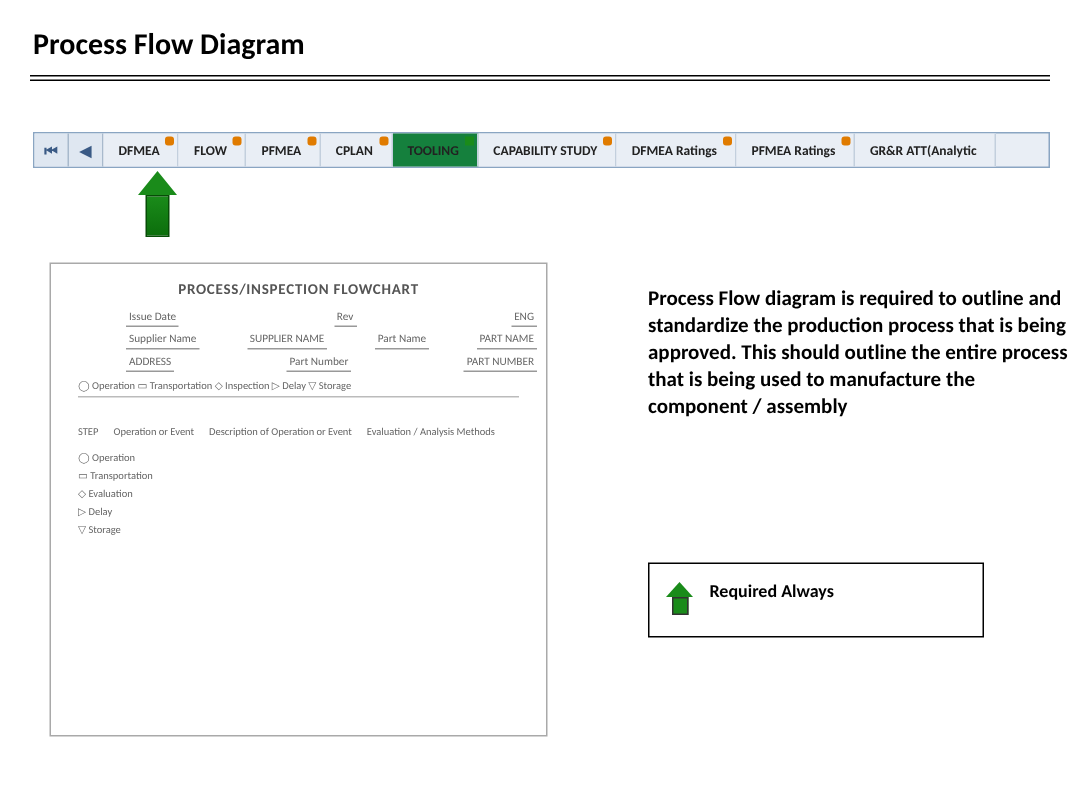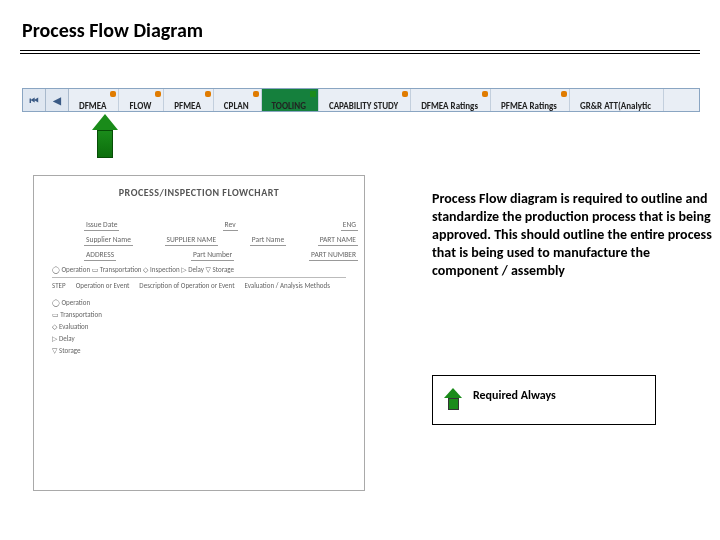--- a/index.html
+++ b/index.html
@@ -55,21 +55,21 @@
     justify-content: center;
     background: #dfe7f1;
     border-right: 1px solid #a8b9cc;
     color: #3a5a85;
     font-size: 10px;
   }
   .tab {
     position: relative;
     padding: 0 12px 0 10px;
     display: flex;
-    align-items: flex-end;
+    align-items: center;
     background: #e9eef5;
     border-right: 1px solid #c3cfdd;
     white-space: nowrap;
   }
   .tab.active { background: #15803d; }
   .tab .badge {
     position: absolute;
     right: 2px;
     top: 2px;
     width: 6px; height: 6px;
@@ -114,21 +114,21 @@
     overflow: hidden;
     padding: 4px 6px;
     box-sizing: border-box;
   }
   .preview .ph-title{
     text-align:center;
     font-weight:bold;
     font-size:10px;
     color:#555;
     letter-spacing:.5px;
-    margin:6px 0 21px 0;
+    margin:6px 0 8px 0;
   }
   .preview .hdr{
     display:flex; justify-content:space-between;
     font-size:7.5px; color:#666; margin-bottom:4px;margin-left:44px;
   }
   .preview .hdr span{ border-bottom:1px solid #999; padding:0 2px 1px 2px;}
   .preview .legend-row, .preview .colhead, .preview .items div{
     font-size:7px; color:#666; margin:3px 12px;
   }
   .preview .items{ margin-top:8px; }
@@ -242,21 +242,21 @@
       <span>SUPPLIER NAME</span>
       <span>Part Name</span>
       <span>PART NAME</span>
     </div>
     <div class="hdr">
       <span>ADDRESS</span>
       <span>Part Number</span>
       <span>PART NUMBER</span>
     </div>
     <div class="legend-row">◯ Operation   ▭ Transportation   ◇ Inspection   ▷ Delay   ▽ Storage</div>
-    <div class="colhead" style="display:flex; gap:10px; border-top:1px solid #bbb; padding-top:3px;">
+    <div class="colhead" style="display:flex; gap:10px; border-top:1px solid #bbb; padding-top:18px;">
       <span>STEP</span>
       <span>Operation or Event</span>
       <span>Description of Operation or Event</span>
       <span>Evaluation / Analysis Methods</span>
     </div>
     <div class="items">
       <div>◯  Operation</div>
       <div>▭  Transportation</div>
       <div>◇  Evaluation</div>
       <div>▷  Delay</div>

